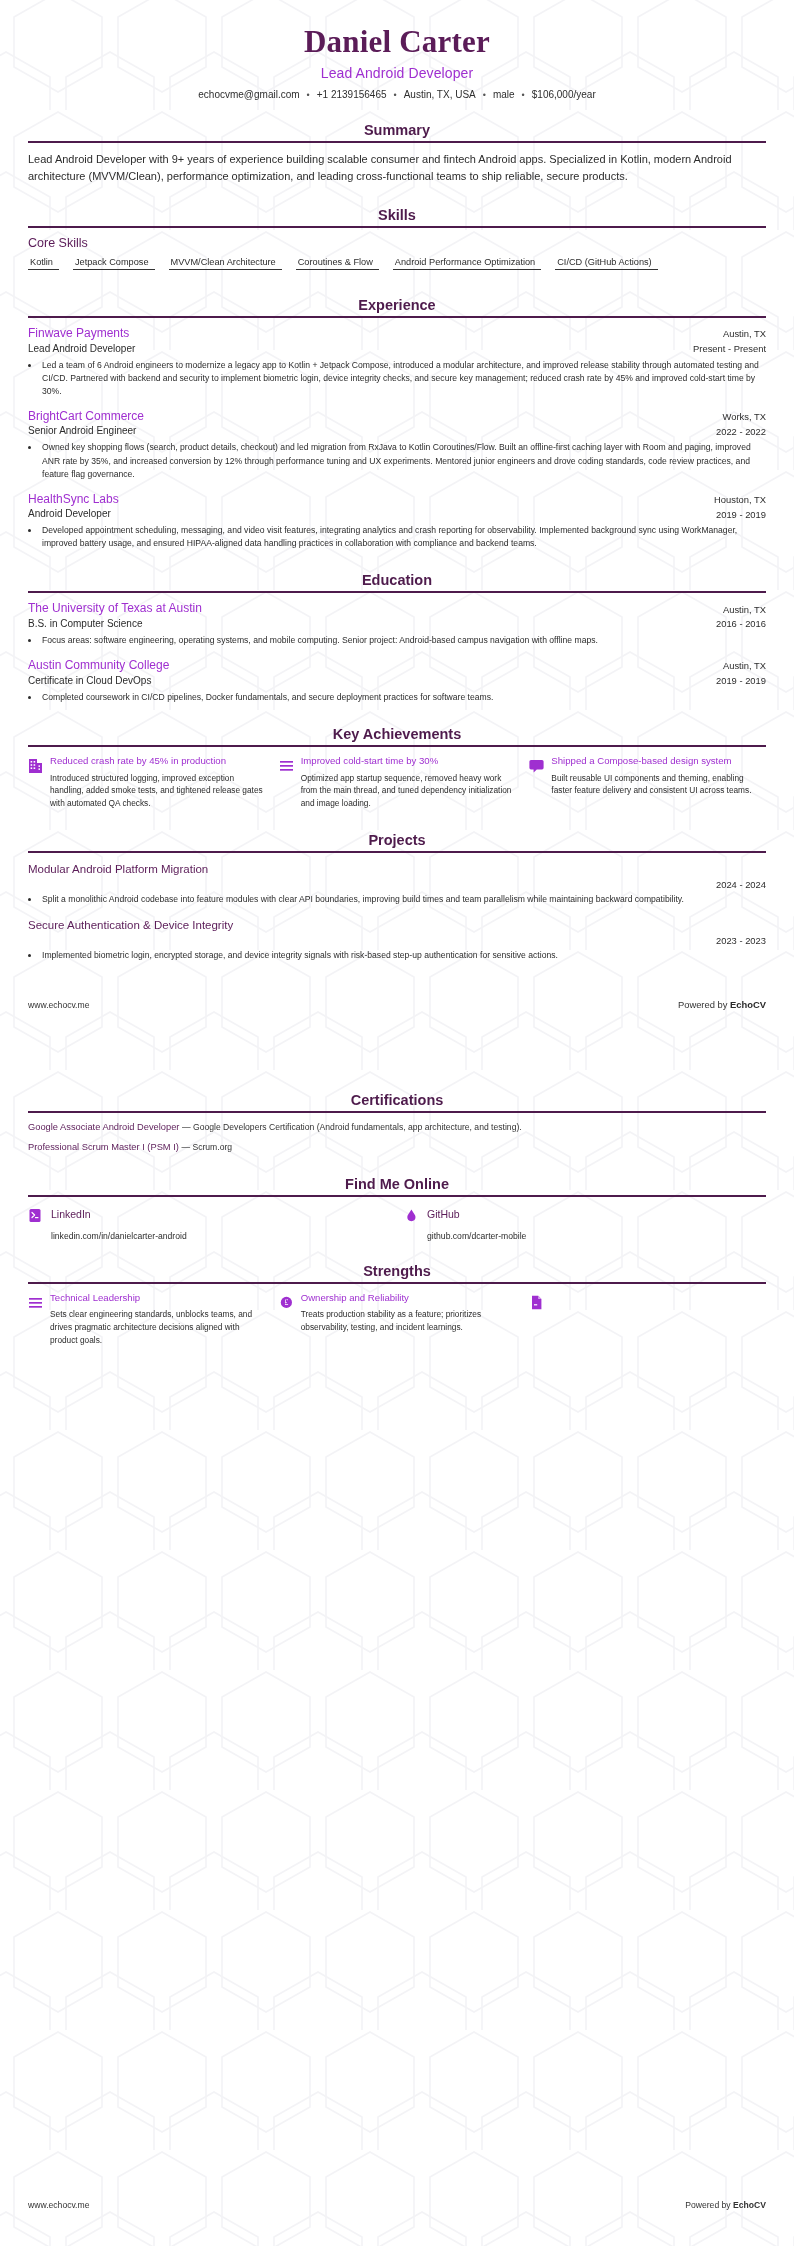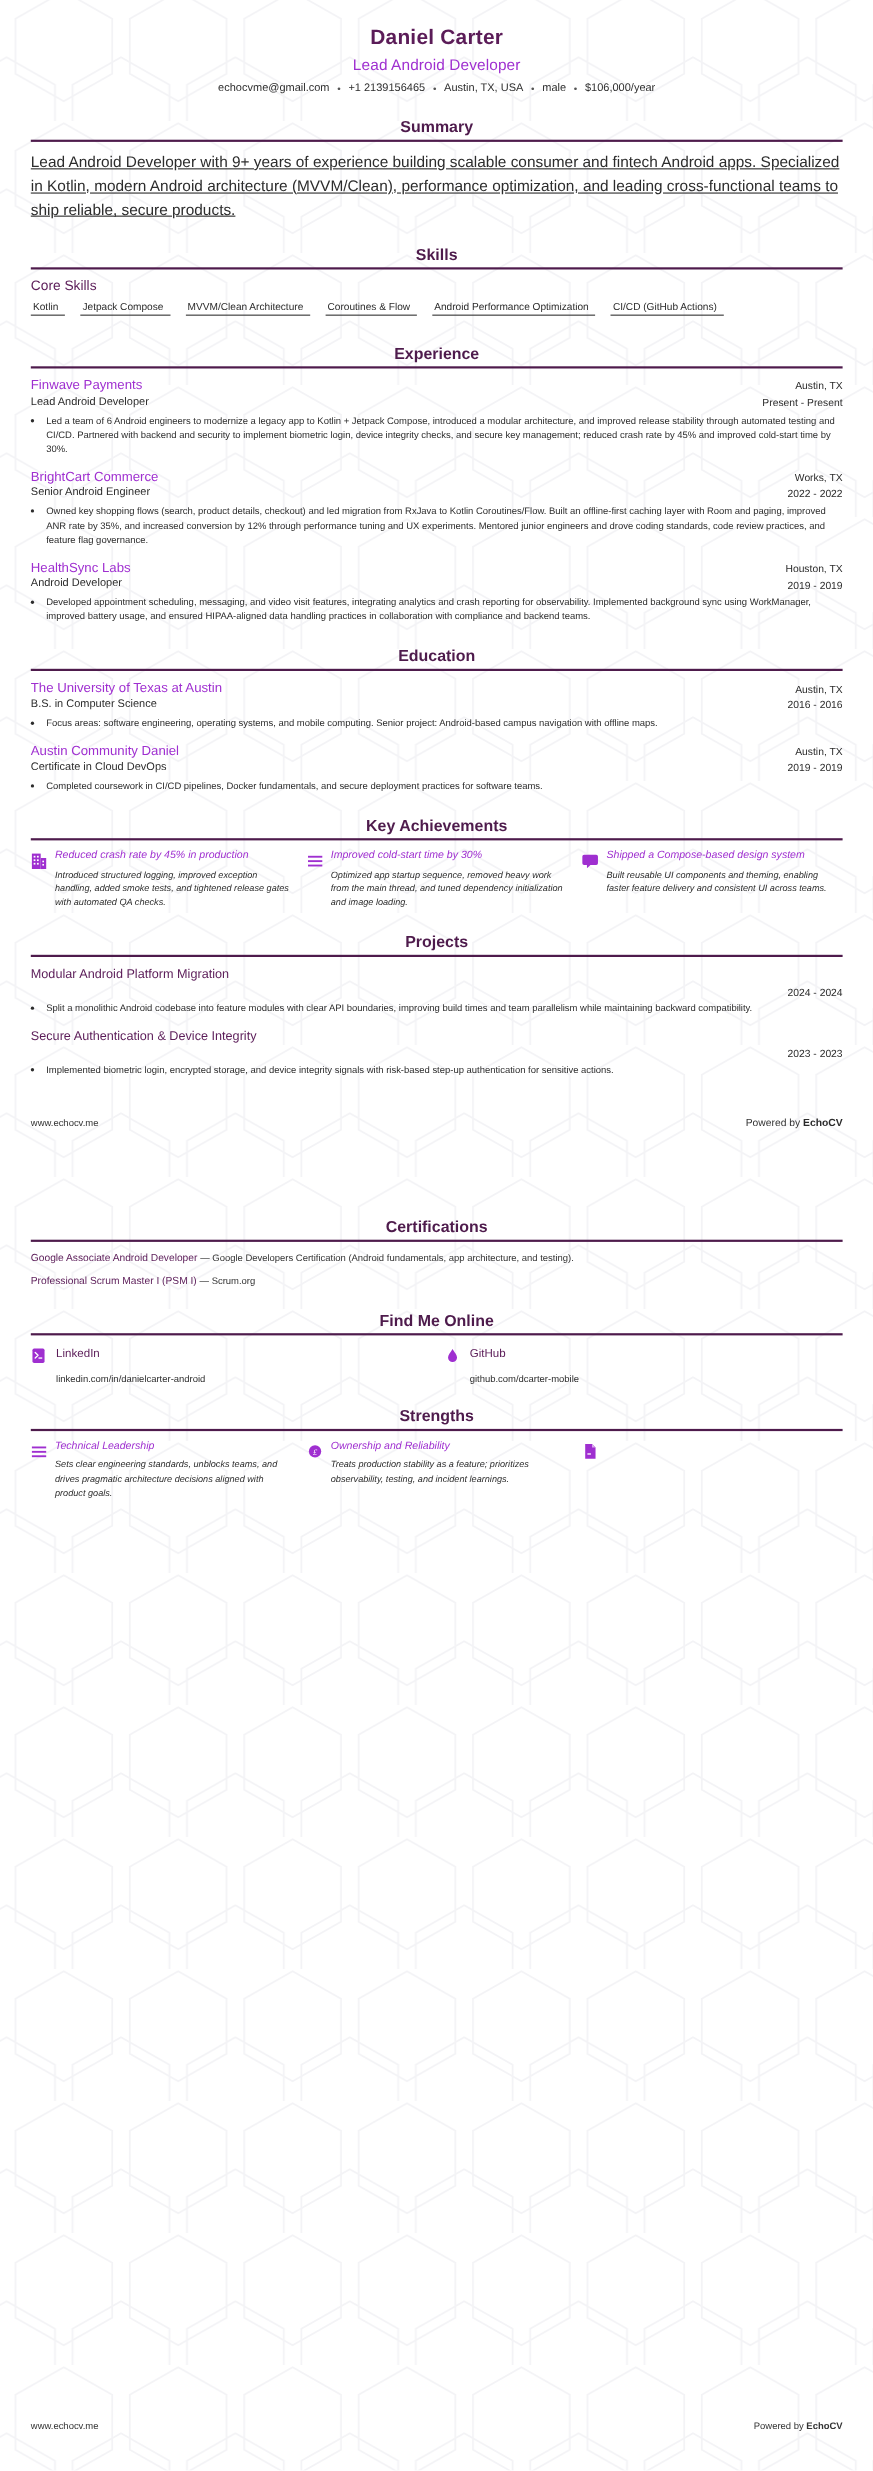--- a/index.html
+++ b/index.html
@@ -29,23 +29,23 @@
   }
   .content {
     position: relative;
     z-index: 2;
     padding: 0 28px;
   }
 
   
   .hdr { text-align: center; padding-top: 24px; }
   .hdr-name {
-    font-family: Liberation Sans, sans-serif;
+    font-family: Liberation Serif, serif;
     font-weight: bold;
-    font-size: 19px;
+    font-size: 31px;
     color: #5b1c58;
     letter-spacing: .2px;
   }
   .hdr-title {
     font-size: 14px;
     color: #9f2fd0;
     margin-top: 5px;
     letter-spacing: .1px;
   }
   .hdr-contact {
@@ -71,24 +71,23 @@
     padding-bottom: 3px;
   }
   .sec-rule {
     height: 2px;
     background: #4e1b4c;
     width: 100%;
     margin-bottom: 8px;
   }
 
   .body-text {
-    font-size: 14px;
+    font-size: 11px;
     line-height: 1.55;
     color: #2c2c2c;
-    text-decoration: underline;
   }
 
   
   .skills-cat {
     font-size: 12.5px;
     color: #5b1c58;
     margin-bottom: 6px;
   }
   .chips { display: flex; flex-wrap: wrap; gap: 0 14px; }
   .chip {
@@ -145,21 +144,20 @@
   .cols3 {
     display: flex;
     gap: 14px;
     margin-top: 2px;
   }
   .card {
     flex: 1 1 0;
     display: flex;
     gap: 7px;
     align-items: flex-start;
-    font-style: italic;
   }
   .card-icon {
     flex: 0 0 auto;
     width: 15px;
     height: 17px;
     margin-top: 2px;
   }
   .card-icon svg { display: block; }
   .card-body { flex: 1 1 auto; }
   .card-title {
@@ -344,21 +342,21 @@
           <div class="role">B.S. in Computer Science</div>
           <div class="dates">2016 - 2016</div>
         </div>
         <ul class="bullets">
           <li>Focus areas: software engineering, operating systems, and mobile computing. Senior project: Android-based campus navigation with offline maps.</li>
         </ul>
       </div>
 
       <div class="entry">
         <div class="entry-row">
-          <div class="org edu">Austin Community Daniel</div>
+          <div class="org edu">Austin Community College</div>
           <div class="place">Austin, TX</div>
         </div>
         <div class="entry-row">
           <div class="role">Certificate in Cloud DevOps</div>
           <div class="dates">2019 - 2019</div>
         </div>
         <ul class="bullets">
           <li>Completed coursework in CI/CD pipelines, Docker fundamentals, and secure deployment practices for software teams.</li>
         </ul>
       </div>

